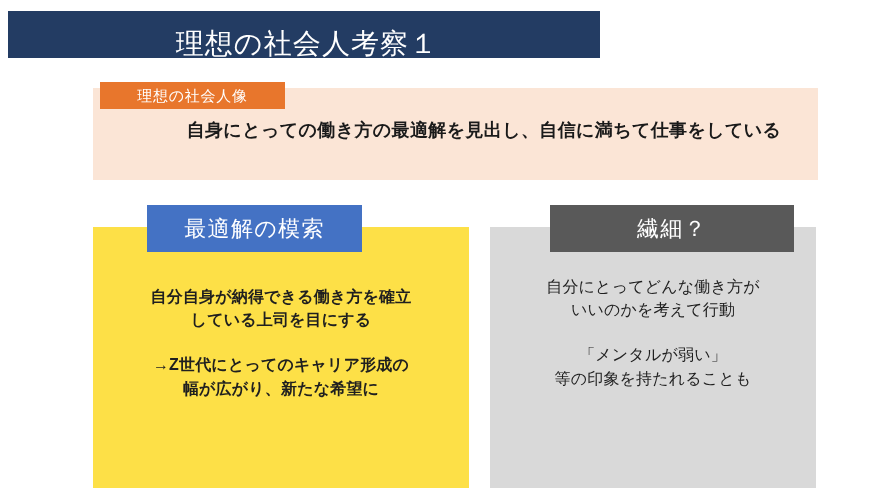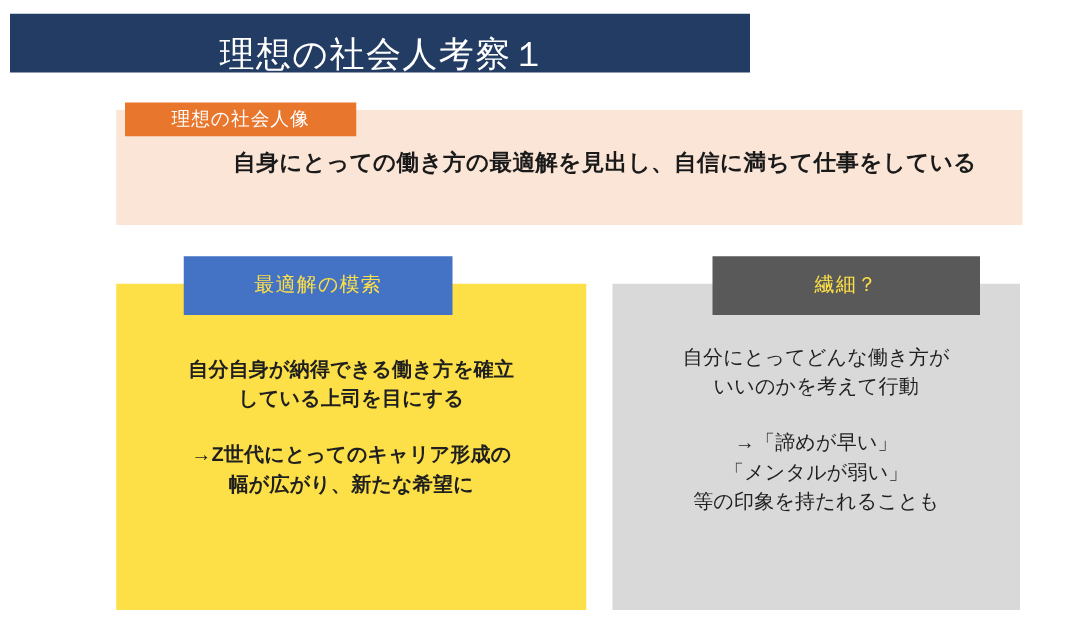--- a/index.html
+++ b/index.html
@@ -96,24 +96,24 @@
 
   .col-header {
     position: absolute;
     top: 205px;
     height: 47px;
     display: flex;
     align-items: center;
     justify-content: center;
   }
   .col-header-left  { left: 147px; width: 215px; background: #4472C4; }
-  .col-header-right { left: 570px; width: 214px; background: #595959; }
+  .col-header-right { left: 550px; width: 244px; background: #595959; }
   .col-header-text {
-    color: #fde047;
-    font-size: 16px;
+    color: #ffffff;
+    font-size: 22px;
     letter-spacing: 0.06em;
     white-space: nowrap;
     line-height: 1;
   }
 
   .col-body {
     position: absolute;
     top: 0;
     left: 0;
     right: 0;
@@ -164,21 +164,20 @@
     <span class="col-header-text">最適解の模索</span>
   </div>
 
   <div class="col col-right">
     <div class="col-body">
       <p class="para">
         <span>自分にとってどんな働き方が</span>
         <span>いいのかを考えて行動</span>
       </p>
       <p class="para">
-        <span>→「諦めが早い」</span>
         <span>「メンタルが弱い」</span>
         <span>等の印象を持たれることも</span>
       </p>
     </div>
   </div>
 
   <div class="col-header col-header-right">
     <span class="col-header-text">繊細？</span>
   </div>
 

